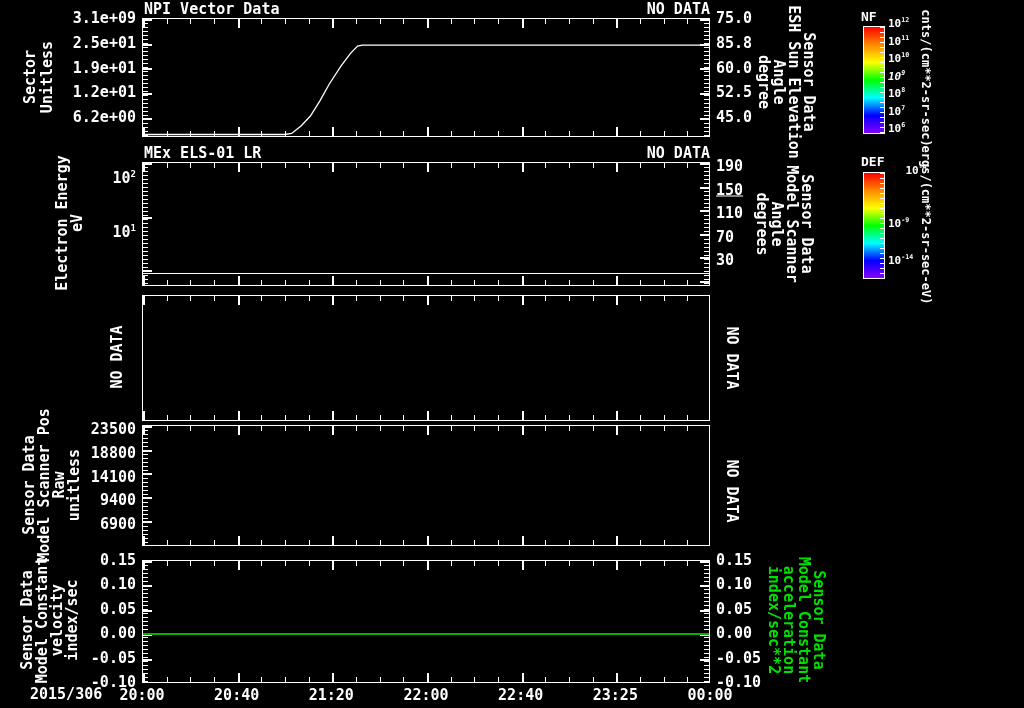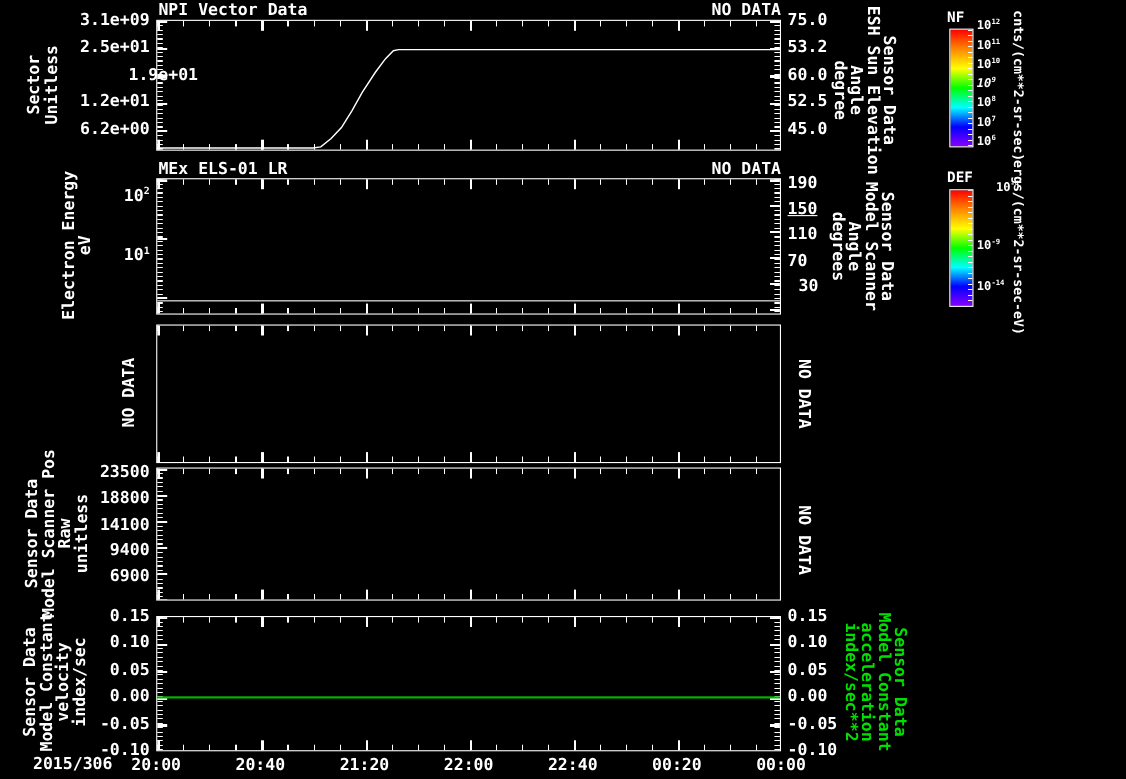--- a/index.html
+++ b/index.html
@@ -55,27 +55,27 @@
     <div class="comb-bottom"></div>
     <div class="comb-left" style="--maj:24.75px"></div>
     <div class="comb-right" style="--maj:24.75px"></div>
     <svg id="p1-curve" width="566" height="117" viewBox="0 0 566 117">
       <polyline id="p1-polyline" fill="none" stroke="#ffffff" stroke-width="1.3" points="0.0,115.5 141.5,115.5 148.6,114.5 158.0,106.9 167.4,97.0 176.9,81.8 186.3,65.0 198.1,46.9 207.5,34.3 214.6,27.1 219.3,26.1 566.0,26.1"></polyline>
     </svg>
   </div>
   <div class="ticks">
       <div class="ytick col-left" style="top: 18px;">3.1e+09</div>
       <div class="ytick col-left" style="top: 42.75px;">2.5e+01</div>
-      <div class="ytick col-left" style="top: 67.5px; margin-left: 44px;">1.9e+01</div>
+      <div class="ytick col-left" style="top: 67.5px;">1.9e+01</div>
       <div class="ytick col-left" style="top: 92.25px;">1.2e+01</div>
       <div class="ytick col-left" style="top: 117px;">6.2e+00</div>
     </div>
   <div class="ticks">
       <div class="ytick col-right" style="top: 18px;">75.0</div>
-      <div class="ytick col-right" style="top: 42.75px;">53.2</div>
+      <div class="ytick col-right" style="top: 42.75px;">85.8</div>
       <div class="ytick col-right" style="top: 67.5px;">60.0</div>
       <div class="ytick col-right" style="top: 92.25px;">52.5</div>
       <div class="ytick col-right" style="top: 117px;">45.0</div>
     </div>
   <div class="rot rot-l" style="left:39px;top:77px;line-height:17px">Sector
 Unitless</div>
   <div class="rot rot-r" style="left:786px;top:82px">Sensor Data
 ESH Sun Elevation
 Angle
 degree</div>
@@ -91,21 +91,21 @@
   <div id="p2-line" class="dline" style="top: 273px;"></div>
   <div class="ticks">
       <div class="ytick col-left" style="top: 178px;"><span>10</span><sup class="exp">2</sup></div>
       <div class="ytick col-left" style="top: 231.5px;"><span>10</span><sup class="exp">1</sup></div>
     </div>
   <div class="ticks">
       <div class="ytick col-right" style="top: 166px;">190</div>
       <div class="ytick col-right" style="top: 189.5px; text-decoration: underline;">150</div>
       <div class="ytick col-right" style="top: 213px;">110</div>
       <div class="ytick col-right" style="top: 236.5px;">70</div>
-      <div class="ytick col-right" style="top: 260px; margin-left: 10px;">30</div>
+      <div class="ytick col-right" style="top: 260px;">30</div>
     </div>
   <div class="rot rot-l" style="left:70px;top:223px">Electron Energy
 eV</div>
   <div class="rot rot-r" style="left:784px;top:224px">Sensor Data
 Model Scanner
 Angle
 degrees</div>
 
   <div class="box" id="p3" style="top:295px;height:126px">
     <div class="comb-top"></div>
@@ -164,21 +164,21 @@
 acceleration
 index/sec**2</div>
 
   <div class="title" style="left:30px;top:686px">2015/306</div>
   <div class="ticks">
       <div class="xtick" style="left: 142px;">20:00</div>
       <div class="xtick" style="left: 236.67px;">20:40</div>
       <div class="xtick" style="left: 331.34px;">21:20</div>
       <div class="xtick" style="left: 426.01px;">22:00</div>
       <div class="xtick" style="left: 520.68px;">22:40</div>
-      <div class="xtick" style="left: 615.35px;">00:20</div>
+      <div class="xtick" style="left: 615.35px;">23:25</div>
       <div class="xtick" style="left: 710.02px;">00:00</div>
     </div>
 
   <div class="cb-title" style="top:10px">NF</div>
   <div class="cbar" id="nf-bar" style="top: 26px; height: 106px; background: linear-gradient(rgb(255, 0, 0), rgb(255, 136, 0), rgb(255, 255, 0), rgb(0, 255, 0), rgb(0, 255, 255), rgb(0, 0, 255), rgb(136, 0, 255));">
     <div class="cb-comb"></div>
   </div>
   <div class="ticks">
       <div class="ytick col-cb" style="top: 23px;"><span>10</span><sup class="exp">12</sup></div>
       <div class="ytick col-cb" style="top: 40.5px;"><span>10</span><sup class="exp">11</sup></div>

